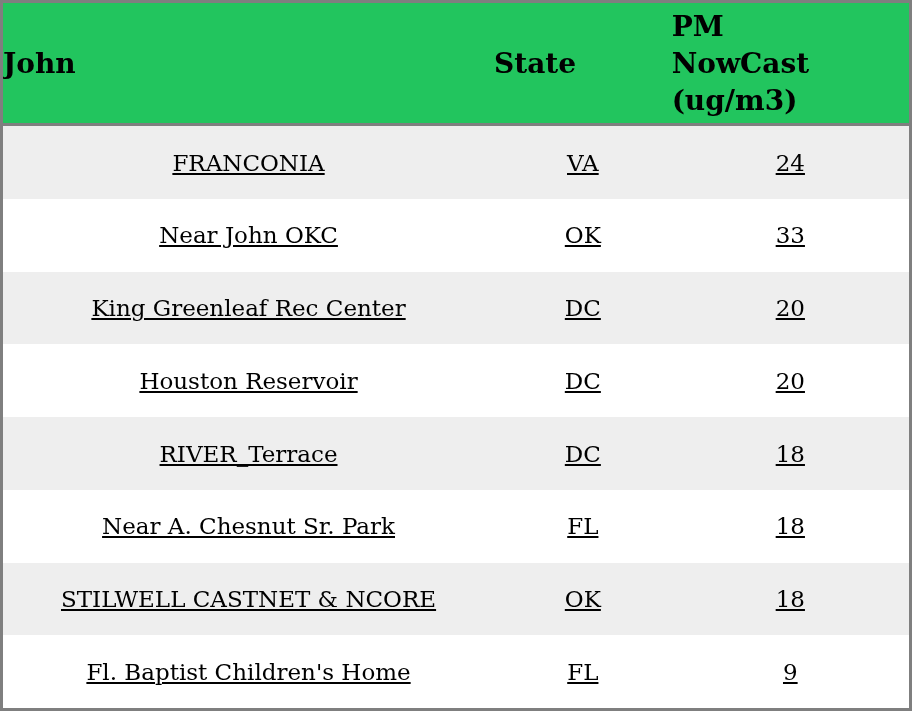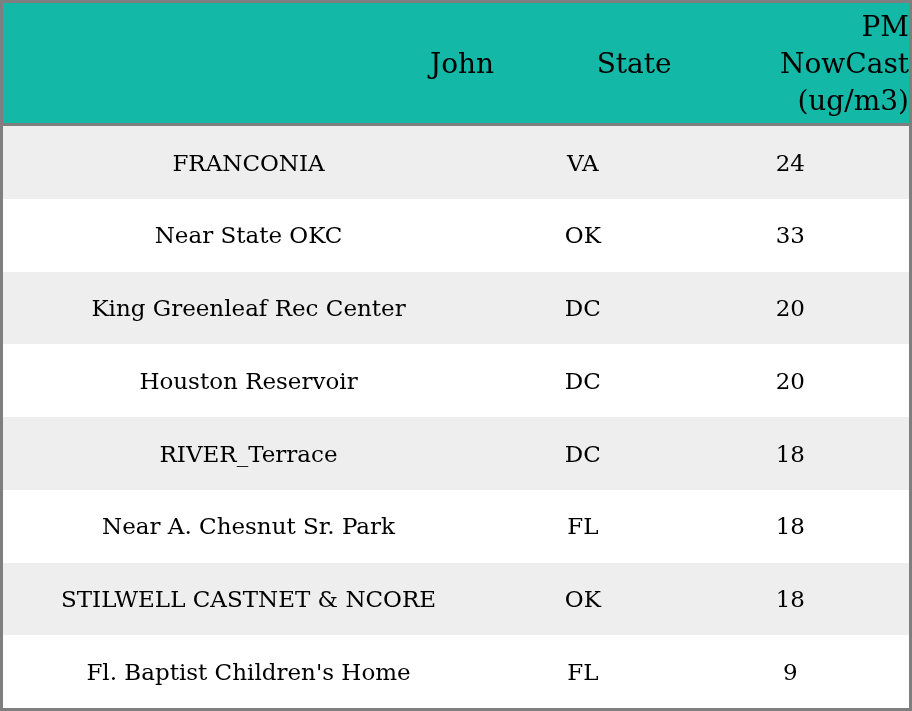--- a/index.html
+++ b/index.html
@@ -21,41 +21,42 @@
     border-collapse: collapse;
     table-layout: fixed;
     font-family: "DejaVu Serif", serif;
     color: #000000;
   }
   col.col-site  { width: 54.2%; }
   col.col-state { width: 19.6%; }
   col.col-value { width: 26.2%; }
 
   thead th {
-    background: #14b8a6;
+    background: #22c55e;
     border-bottom: 3px solid #7f7f7f;
-    font-weight: normal;
+    font-weight: bold;
     font-size: 28px;
     line-height: 37px;
-    text-align: right;
+    text-align: left;
     vertical-align: middle;
     height: 120px;
     padding: 0;
   }
   thead th .th-label {
     white-space: pre-line;
     display: inline-block;
   }
   tbody td {
     font-size: 23px;
     line-height: 28px;
     text-align: center;
     vertical-align: middle;
     height: 57px;
     padding: 0;
+    text-decoration: underline;
   }
   tbody tr:nth-child(odd)  { background: #eeeeee; }
   tbody tr:nth-child(even) { background: #ffffff; }
 </style>
 </head>
 <body>
 
 <div class="frame">
   <table class="pm-table">
     <colgroup>
@@ -72,21 +73,21 @@
 (ug/m3)</span></th>
       </tr>
     </thead>
     <tbody>
       <tr>
         <td>FRANCONIA</td>
         <td>VA</td>
         <td>24</td>
       </tr>
       <tr>
-        <td>Near State OKC</td>
+        <td>Near John OKC</td>
         <td>OK</td>
         <td>33</td>
       </tr>
       <tr>
         <td>King Greenleaf Rec Center</td>
         <td>DC</td>
         <td>20</td>
       </tr>
       <tr>
         <td>Houston Reservoir</td>

